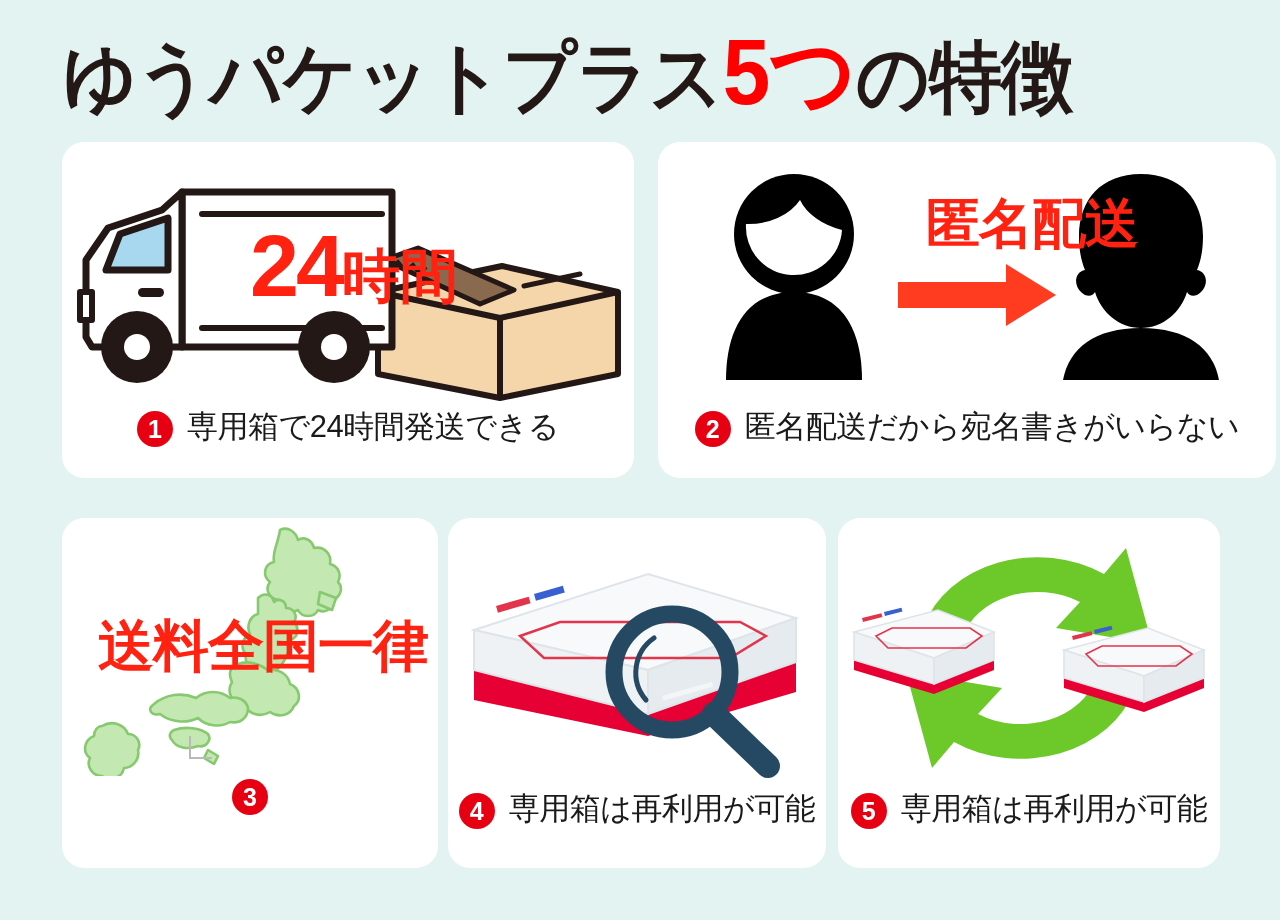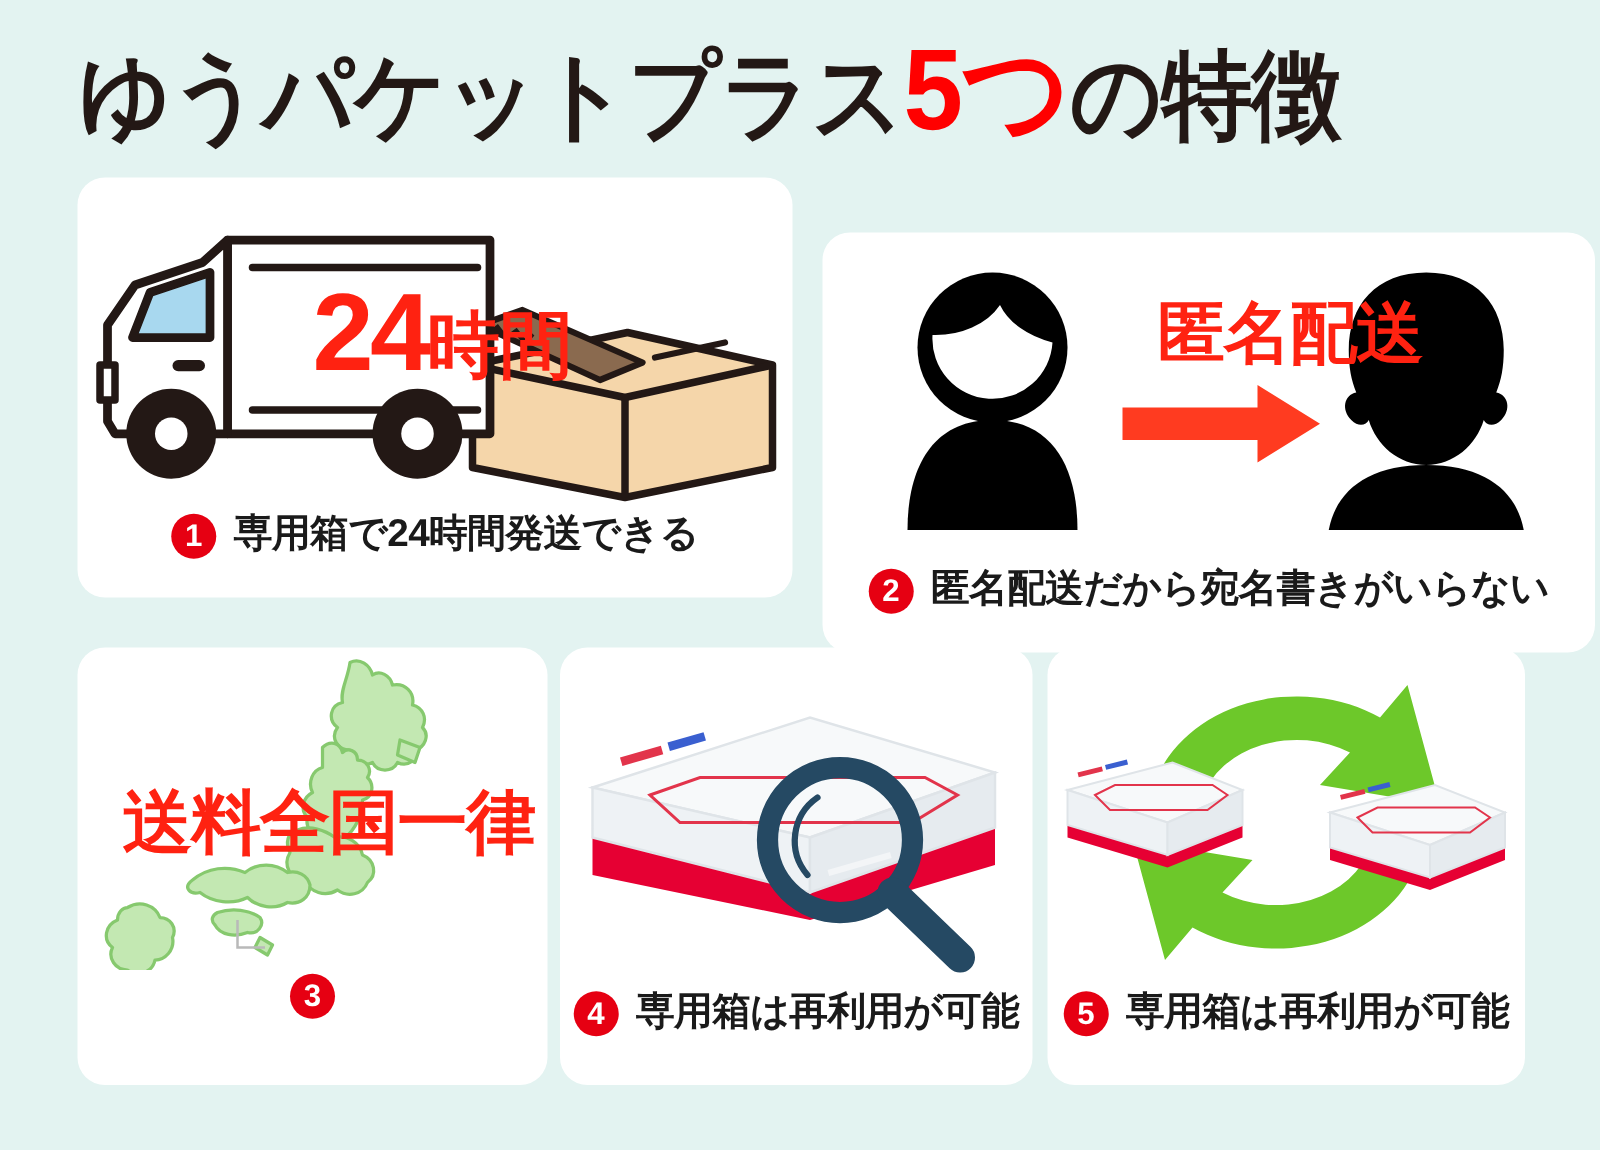--- a/index.html
+++ b/index.html
@@ -43,21 +43,21 @@
     font-weight: 700;
   }
 
   
   .card {
     position: absolute;
     background: #ffffff;
     border-radius: 22px;
   }
   #card-1 { left: 62px;  top: 142px; width: 572px; height: 336px; }
-  #card-2 { left: 658px; top: 142px; width: 618px; height: 336px; margin-top: 44px; }
+  #card-2 { left: 658px; top: 142px; width: 618px; height: 336px; }
   #card-3 { left: 62px;  top: 518px; width: 376px; height: 350px; }
   #card-4 { left: 448px; top: 518px; width: 378px; height: 350px; }
   #card-5 { left: 838px; top: 518px; width: 382px; height: 350px; }
 
   .art {
     position: absolute;
     left: 0;
     top: 0;
     width: 100%;
   }
@@ -80,21 +80,21 @@
     background: #e60012;
     color: #ffffff;
     font-size: 25px;
     font-weight: 700;
     line-height: 36px;
     text-align: center;
     margin-top: 3px;
   }
   .caption-text {
     font-size: 31px;
-    font-weight: 700;
+    font-weight: 400;
     color: #1a1a1a;
     line-height: 1.22;
     letter-spacing: -0.5px;
     white-space: pre-line;
   }
   .caption-small .caption-text { font-size: 30px; }
 
   
   #card-1 .caption { top: 408px; }
   #card-2 .caption { top: 408px; }
@@ -130,21 +130,21 @@
 
   #label-anon {
     left: 268px;
     top: 54px;
     font-size: 54px;
     letter-spacing: -1px;
   }
 
   #label-flat {
     left: 36px;
-    top: 112px;
+    top: 100px;
     font-size: 56px;
     font-weight: 700;
     letter-spacing: -1px;
     z-index: 4;
     text-align: center;
   }
 </style>
 </head>
 <body>
 

